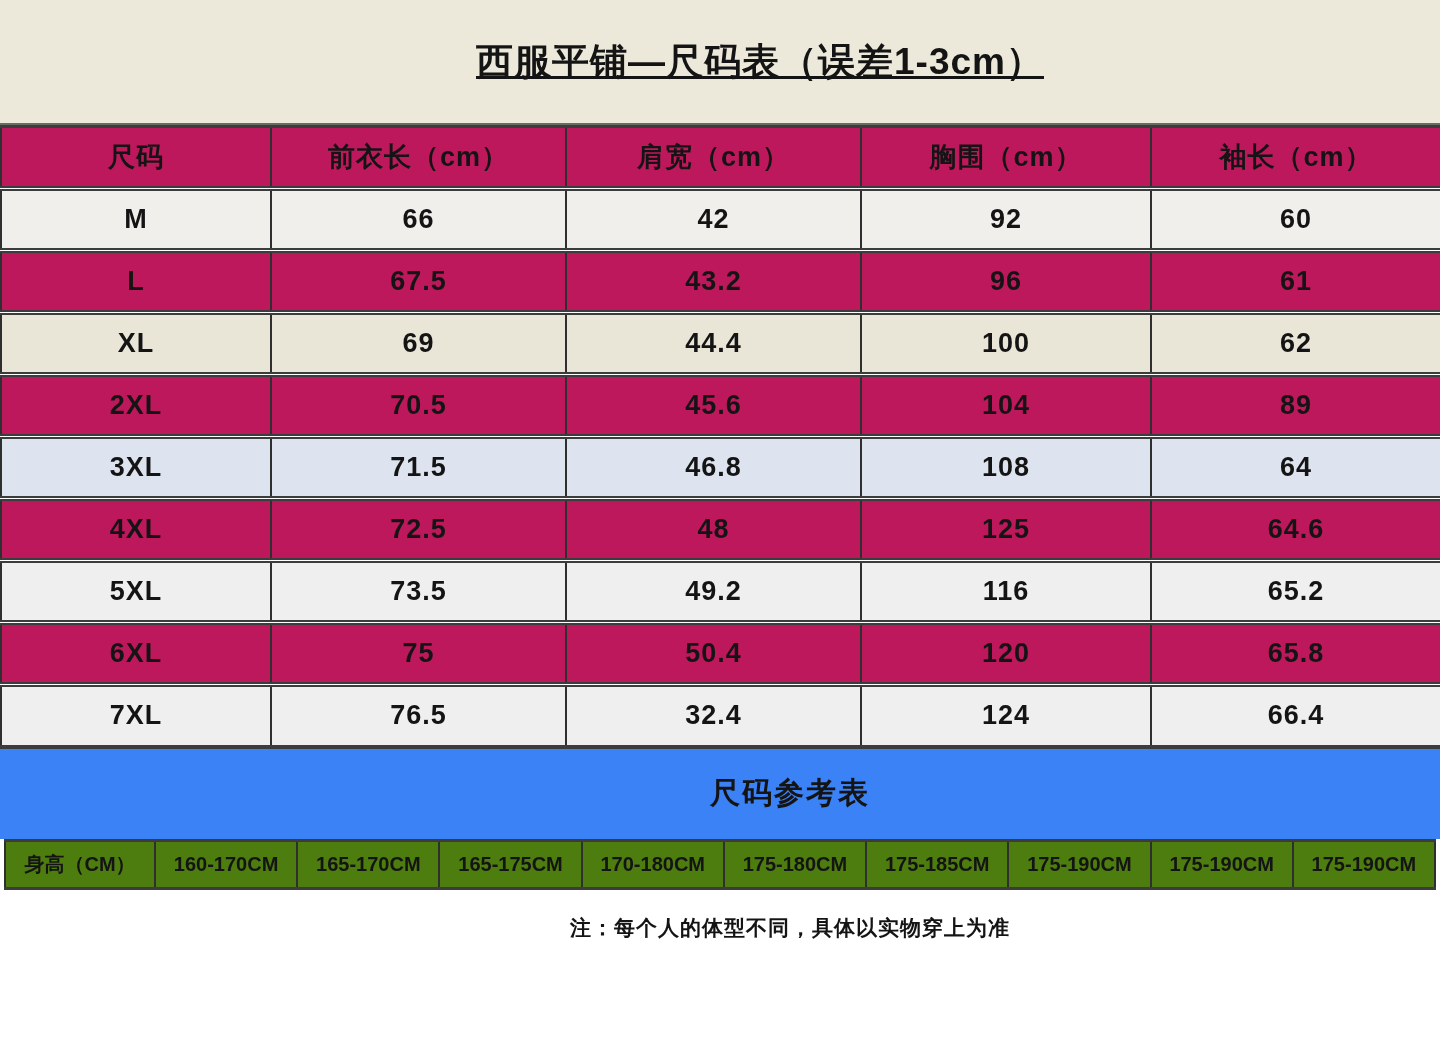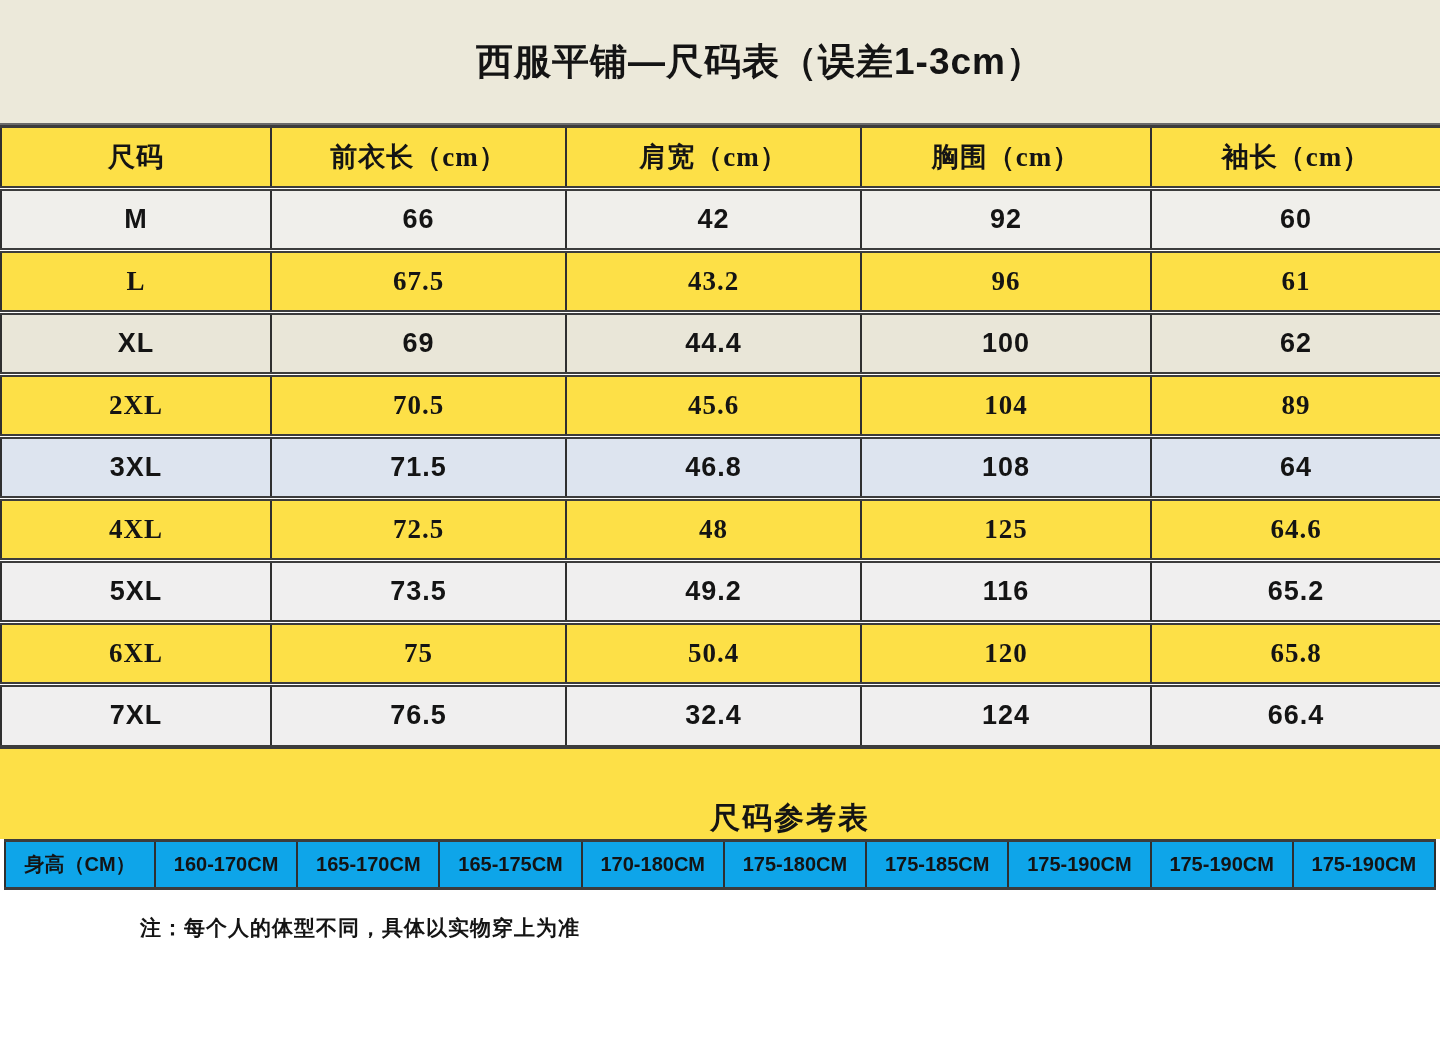--- a/index.html
+++ b/index.html
@@ -17,20 +17,21 @@
   .title-band {
     height: 125px;
     background: #ece9da;
     display: flex;
     align-items: center;
     justify-content: center;
     padding-left: 80px;            
     font-size: 37px;
     letter-spacing: 1px;
     border-bottom: 2px solid #6a6a6a;
+    text-decoration: underline;
   }
 
   
   table {
     border-collapse: collapse;
     table-layout: fixed;
     text-align: center;
   }
   td {
     vertical-align: middle;
@@ -47,59 +48,60 @@
     border-top: 5px double #3c3c3c;
     border-bottom: 5px double #3c3c3c;
     border-left: 2px solid #2f2f2f;
     border-right: 2px solid #2f2f2f;
   }
   .size-table tr:first-child td { border-top: 3px solid #3c3c3c; }
   .size-table tr:last-child td  { border-bottom: 4px solid #3c3c3c; }
   .size-table td:first-child { border-left: 2px solid #2f2f2f; }
   .size-table td:last-child  { border-right: 2px solid #14532d; }
 
-  .r-white { background: #fde047; font-family: Liberation Serif, serif; }
+  .r-white { background: #be185d; }
   .r-gray  { background: #f0efeb; }
   .r-beige { background: #e9e6d8; }
   .r-blue  { background: #dde4ef; }
   .r-gray2 { background: #f0efef; }
 
   
   .section-title {
     height: 90px;
     display: flex;
-    align-items: flex-end;
+    align-items: center;
     justify-content: center;
     padding-left: 140px;           
     font-size: 30px;
     letter-spacing: 2px;
-    background: #fde047;
+    background: #3b82f6;
   }
 
   .ref-table {
     width: 1432px;
     margin-left: 4px;
-    background: #0ea5e9;
+    background: #4d7c0f;
   }
   .ref-table td {
     height: 48px;
     font-size: 20px;
     border-top: 4px double #3c3c3c;
     border-bottom: 4px double #3c3c3c;
     border-left: 2px solid #2f2f2f;
     border-right: 2px solid #2f2f2f;
   }
   .ref-table tr:first-child td { border-top: 3px solid #3c3c3c; }
   .ref-table tr:last-child td  { border-bottom: 3px solid #3c3c3c; }
 
   
   .note {
     margin-top: 24px;
     display: flex;
     align-items: center;
+    justify-content: center;
     padding-left: 140px;
     font-size: 21px;
     letter-spacing: 1px;
   }
 </style>
 </head>
 <body>
 
 <div class="title-band">
   <span>西服平铺—尺码表（误差1-3cm）</span>

